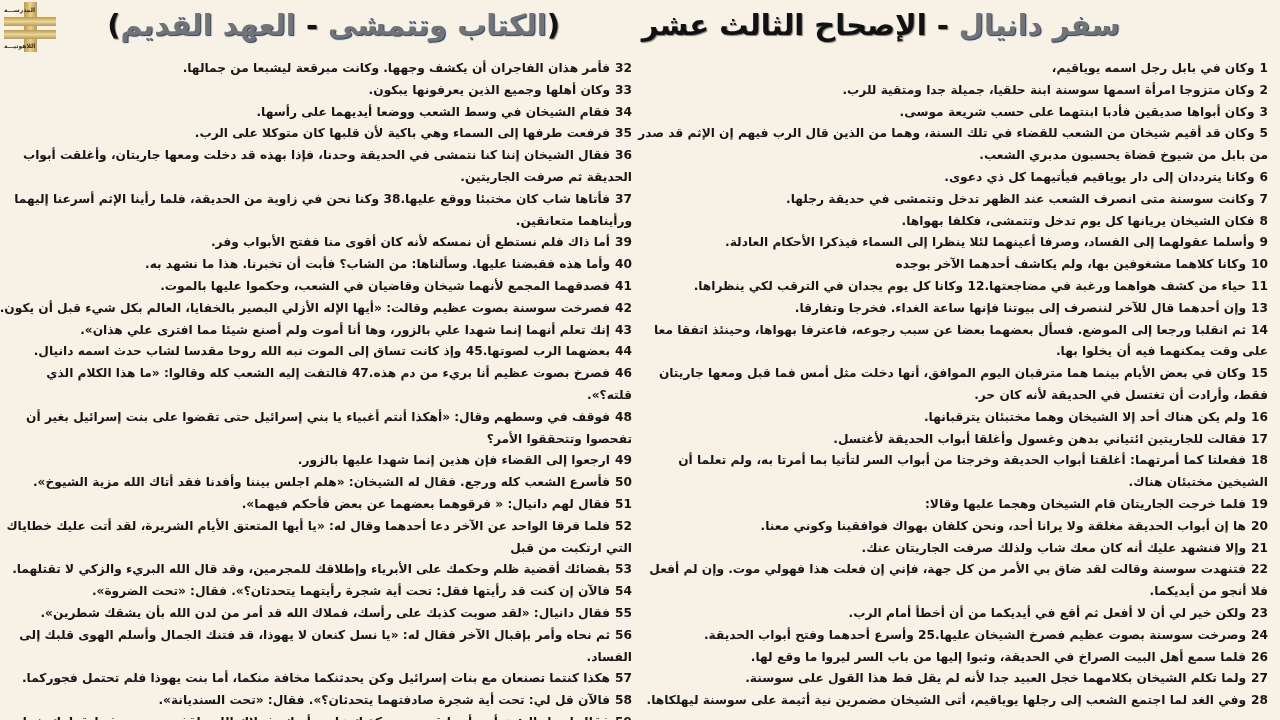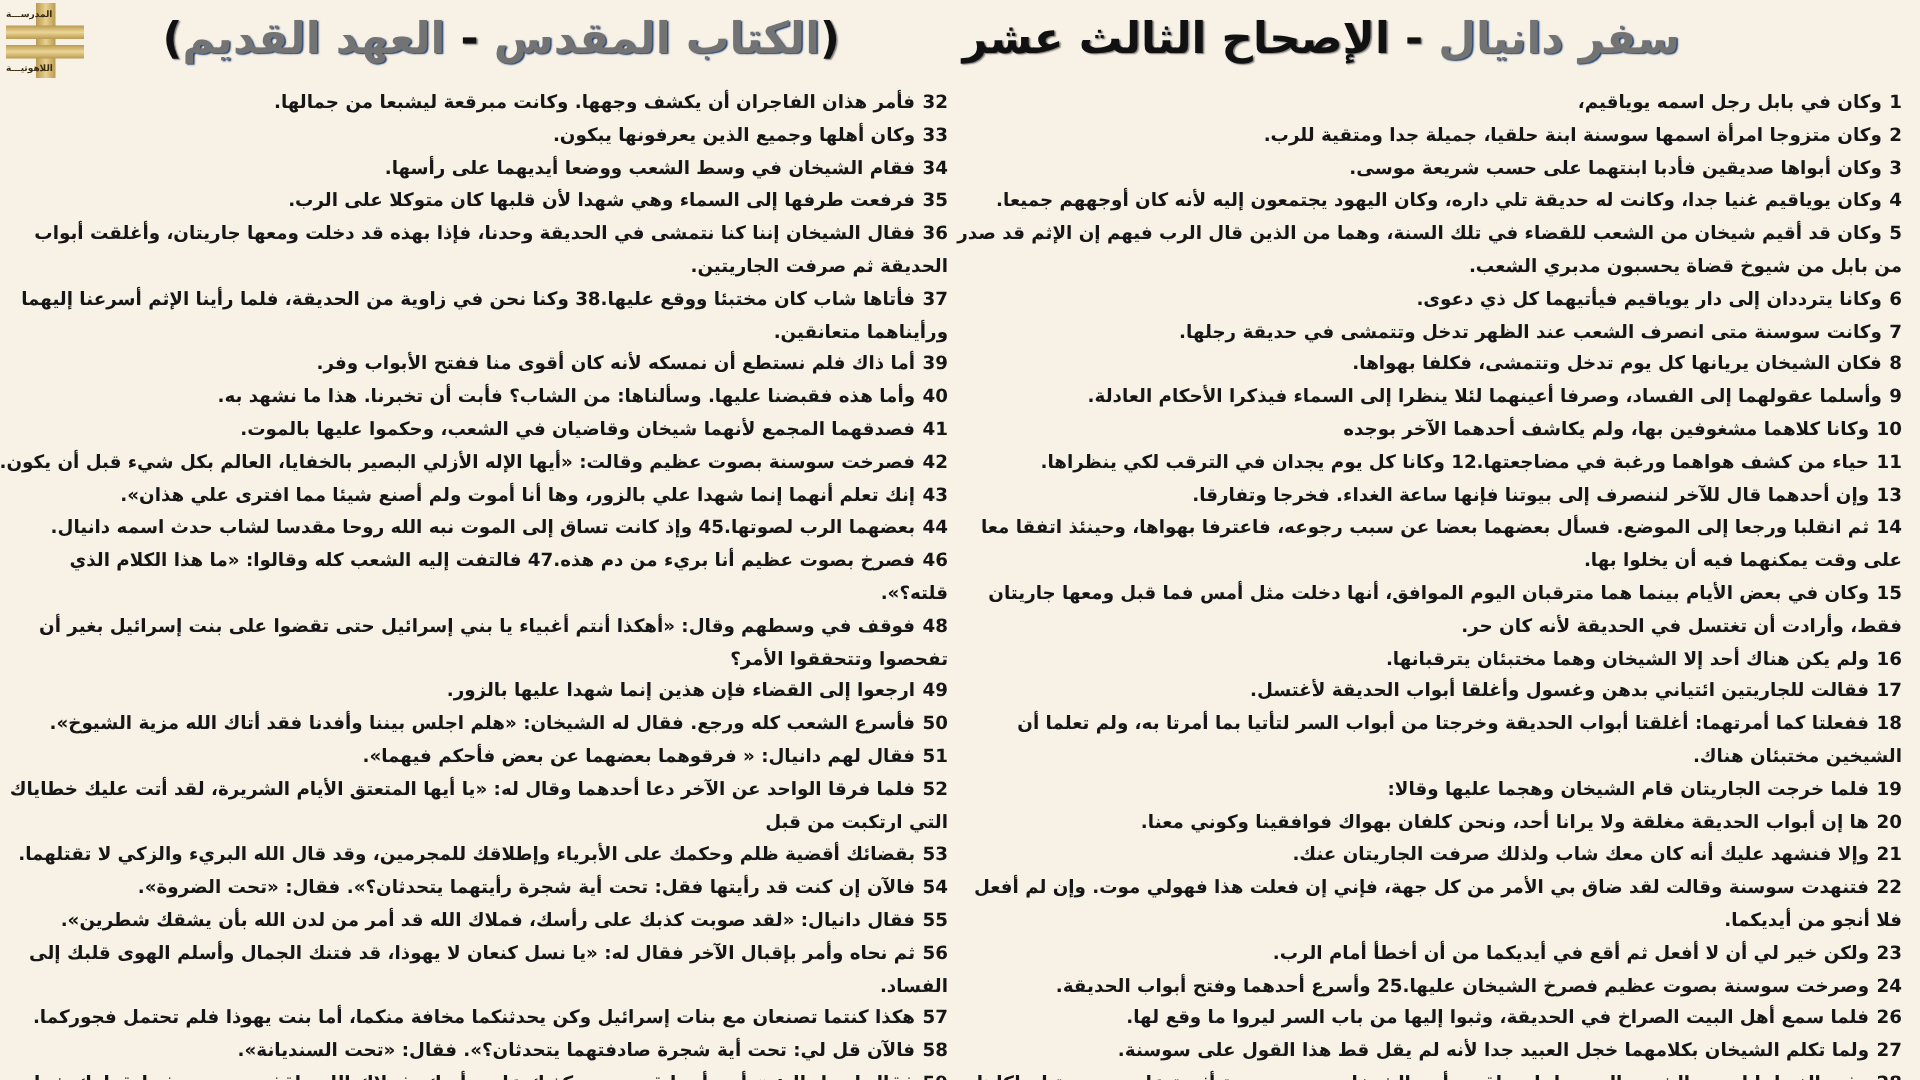--- a/index.html
+++ b/index.html
@@ -41,28 +41,27 @@
   <div class="hbar h2"></div>
   <span class="t t1">المدرســـة</span>
   <span class="t t2">اللاهوتيـــة</span>
 </div>
 
 <div class="header header-right">
   <span class="blue">سفر دانيال</span><span class="black"> - </span><span class="black">الإصحاح الثالث عشر</span>
 </div>
 
 <div class="header header-left">
-  <span class="black">(</span><span class="blue">الكتاب المقدس</span><span class="black"> - </span><span class="blue">العهد القديم</span><span class="black">)</span>
+  <span class="black">(</span><span class="blue">الكتاب وتتمشى</span><span class="black"> - </span><span class="blue">العهد القديم</span><span class="black">)</span>
 </div>
 
 <div class="col col-right" id="col-right">
     <p class="verse"><span class="num">1</span><span>وكان في بابل رجل اسمه يوياقيم،</span></p>
     <p class="verse"><span class="num">2</span><span>وكان متزوجا امرأة اسمها سوسنة ابنة حلقيا، جميلة جدا ومتقية للرب.</span></p>
     <p class="verse"><span class="num">3</span><span>وكان أبواها صديقين فأدبا ابنتهما على حسب شريعة موسى.</span></p>
-    <p class="verse"><span class="num">4</span><span>وكان يوياقيم غنيا جدا، وكانت له حديقة تلي داره، وكان اليهود يجتمعون إليه لأنه كان أوجههم جميعا.</span></p>
     <p class="verse"><span class="num">5</span><span>وكان قد أقيم شيخان من الشعب للقضاء في تلك السنة، وهما من الذين قال الرب فيهم إن الإثم قد صدر من بابل من شيوخ قضاة يحسبون مدبري الشعب.</span></p>
     <p class="verse"><span class="num">6</span><span>وكانا يترددان إلى دار يوياقيم فيأتيهما كل ذي دعوى.</span></p>
     <p class="verse"><span class="num">7</span><span>وكانت سوسنة متى انصرف الشعب عند الظهر تدخل وتتمشى في حديقة رجلها.</span></p>
     <p class="verse"><span class="num">8</span><span>فكان الشيخان يريانها كل يوم تدخل وتتمشى، فكلفا بهواها.</span></p>
     <p class="verse"><span class="num">9</span><span>وأسلما عقولهما إلى الفساد، وصرفا أعينهما لئلا ينظرا إلى السماء فيذكرا الأحكام العادلة.</span></p>
     <p class="verse"><span class="num">10</span><span>وكانا كلاهما مشغوفين بها، ولم يكاشف أحدهما الآخر بوجده</span></p>
     <p class="verse"><span class="num">11</span><span>حياء من كشف هواهما ورغبة في مضاجعتها.12 وكانا كل يوم يجدان في الترقب لكي ينظراها.</span></p>
     <p class="verse"><span class="num">13</span><span>وإن أحدهما قال للآخر لننصرف إلى بيوتنا فإنها ساعة الغداء. فخرجا وتفارقا.</span></p>
     <p class="verse"><span class="num">14</span><span>ثم انقلبا ورجعا إلى الموضع. فسأل بعضهما بعضا عن سبب رجوعه، فاعترفا بهواها، وحينئذ اتفقا معا على وقت يمكنهما فيه أن يخلوا بها.</span></p>
     <p class="verse"><span class="num">15</span><span>وكان في بعض الأيام بينما هما مترقبان اليوم الموافق، أنها دخلت مثل أمس فما قبل ومعها جاريتان فقط، وأرادت أن تغتسل في الحديقة لأنه كان حر.</span></p>
@@ -76,21 +75,21 @@
     <p class="verse"><span class="num">23</span><span>ولكن خير لي أن لا أفعل ثم أقع في أيديكما من أن أخطأ أمام الرب.</span></p>
     <p class="verse"><span class="num">24</span><span>وصرخت سوسنة بصوت عظيم فصرخ الشيخان عليها.25 وأسرع أحدهما وفتح أبواب الحديقة.</span></p>
     <p class="verse"><span class="num">26</span><span>فلما سمع أهل البيت الصراخ في الحديقة، وثبوا إليها من باب السر ليروا ما وقع لها.</span></p>
     <p class="verse"><span class="num">27</span><span>ولما تكلم الشيخان بكلامهما خجل العبيد جدا لأنه لم يقل قط هذا القول على سوسنة.</span></p>
     <p class="verse"><span class="num">28</span><span>وفي الغد لما اجتمع الشعب إلى رجلها يوياقيم، أتى الشيخان مضمرين نية أثيمة على سوسنة ليهلكاها.</span></p>
   </div>
 <div class="col col-left" id="col-left">
     <p class="verse"><span class="num">32</span><span>فأمر هذان الفاجران أن يكشف وجهها. وكانت مبرقعة ليشبعا من جمالها.</span></p>
     <p class="verse"><span class="num">33</span><span>وكان أهلها وجميع الذين يعرفونها يبكون.</span></p>
     <p class="verse"><span class="num">34</span><span>فقام الشيخان في وسط الشعب ووضعا أيديهما على رأسها.</span></p>
-    <p class="verse"><span class="num">35</span><span>فرفعت طرفها إلى السماء وهي شهدا لأن قلبها كان متوكلا على الرب.</span></p>
+    <p class="verse"><span class="num">35</span><span>فرفعت طرفها إلى السماء وهي باكية لأن قلبها كان متوكلا على الرب.</span></p>
     <p class="verse"><span class="num">36</span><span>فقال الشيخان إننا كنا نتمشى في الحديقة وحدنا، فإذا بهذه قد دخلت ومعها جاريتان، وأغلقت أبواب الحديقة ثم صرفت الجاريتين.</span></p>
     <p class="verse"><span class="num">37</span><span>فأتاها شاب كان مختبئا ووقع عليها.38 وكنا نحن في زاوية من الحديقة، فلما رأينا الإثم أسرعنا إليهما ورأيناهما متعانقين.</span></p>
     <p class="verse"><span class="num">39</span><span>أما ذاك فلم نستطع أن نمسكه لأنه كان أقوى منا ففتح الأبواب وفر.</span></p>
     <p class="verse"><span class="num">40</span><span>وأما هذه فقبضنا عليها. وسألناها: من الشاب؟ فأبت أن تخبرنا. هذا ما نشهد به.</span></p>
     <p class="verse"><span class="num">41</span><span>فصدقهما المجمع لأنهما شيخان وقاضيان في الشعب، وحكموا عليها بالموت.</span></p>
     <p class="verse"><span class="num">42</span><span>فصرخت سوسنة بصوت عظيم وقالت: «أيها الإله الأزلي البصير بالخفايا، العالم بكل شيء قبل أن يكون.</span></p>
     <p class="verse"><span class="num">43</span><span>إنك تعلم أنهما إنما شهدا علي بالزور، وها أنا أموت ولم أصنع شيئا مما افترى علي هذان».</span></p>
     <p class="verse"><span class="num">44</span><span>بعضهما الرب لصوتها.45 وإذ كانت تساق إلى الموت نبه الله روحا مقدسا لشاب حدث اسمه دانيال.</span></p>
     <p class="verse"><span class="num">46</span><span>فصرخ بصوت عظيم أنا بريء من دم هذه.47 فالتفت إليه الشعب كله وقالوا: «ما هذا الكلام الذي قلته؟».</span></p>
     <p class="verse"><span class="num">48</span><span>فوقف في وسطهم وقال: «أهكذا أنتم أغبياء يا بني إسرائيل حتى تقضوا على بنت إسرائيل بغير أن تفحصوا وتتحققوا الأمر؟</span></p>

